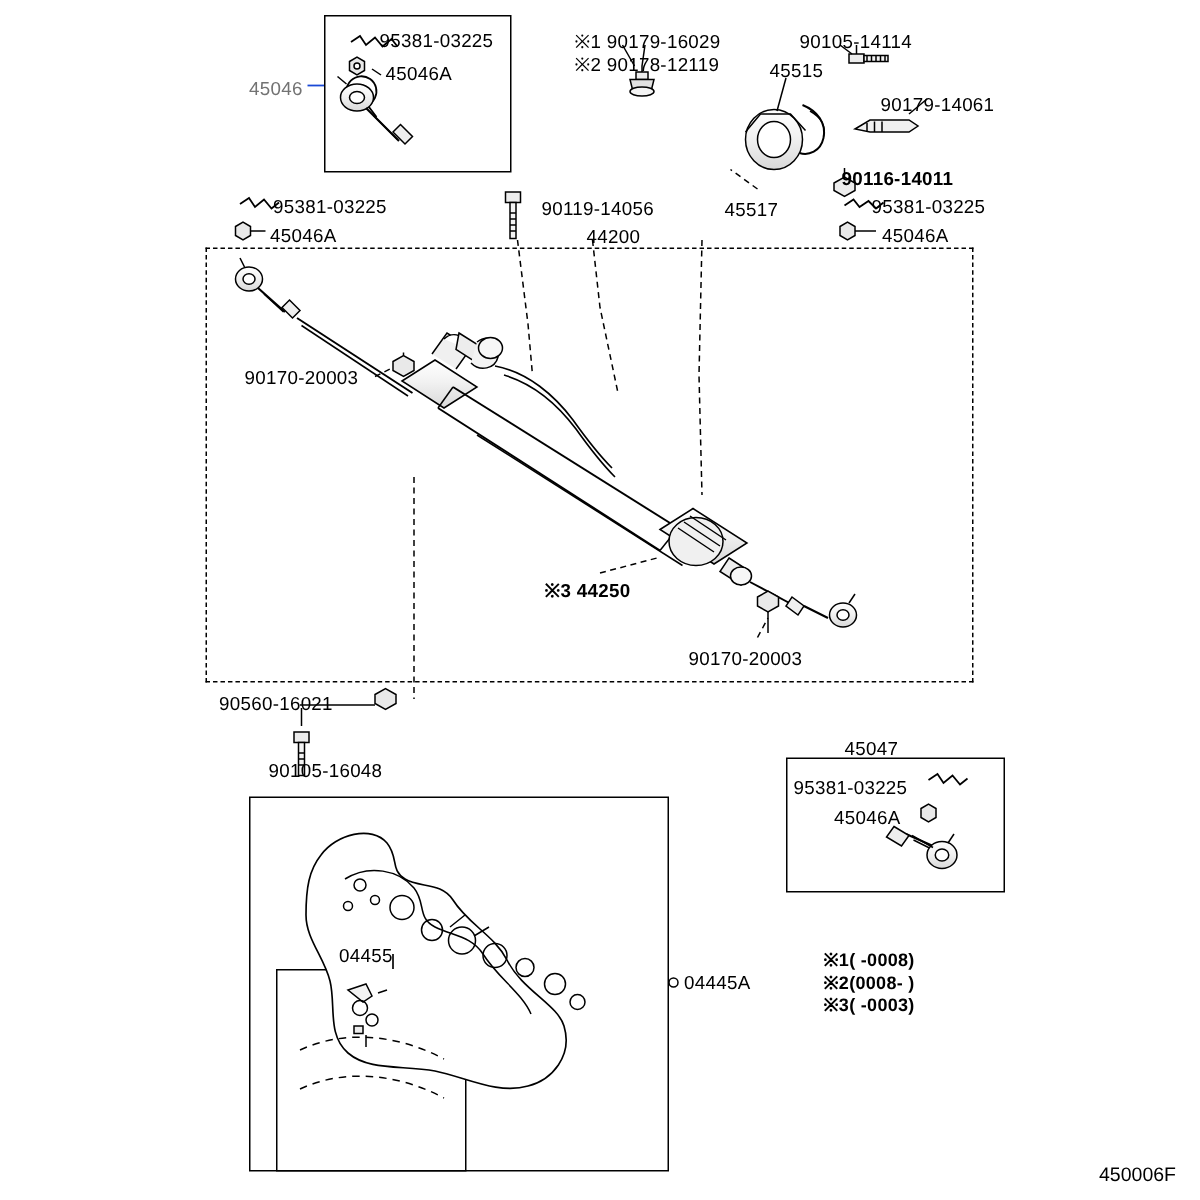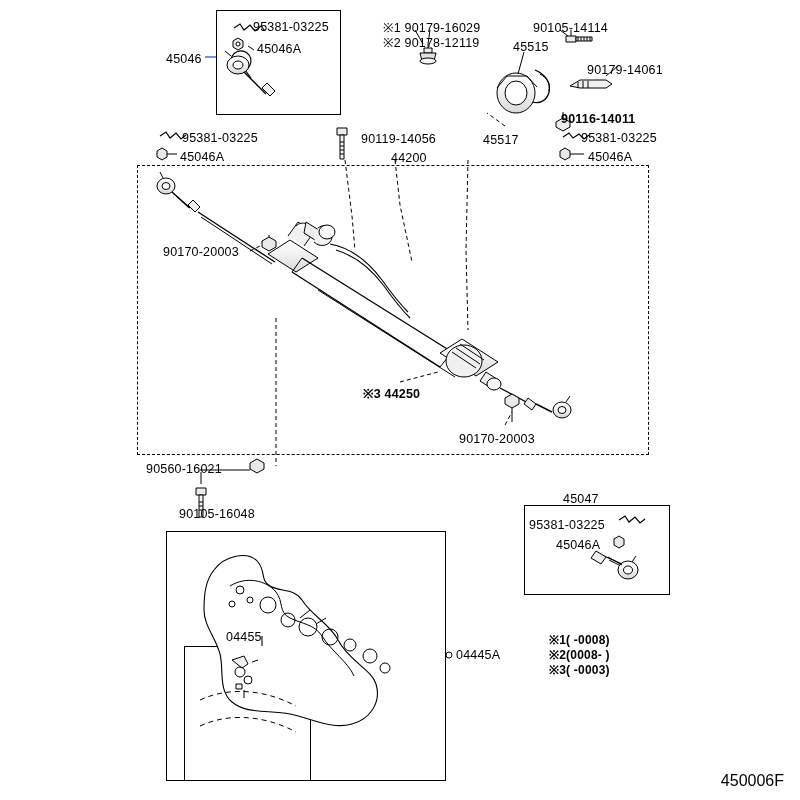--- a/index.html
+++ b/index.html
@@ -28,41 +28,41 @@
   }
   .lbl {
     position: absolute;
     font-size: 12.5px;
     letter-spacing: 0.2px;
     white-space: nowrap;
     color: #000;
     line-height: 14px;
   }
   .lbl.hl {
-    color: #000000;
+    color: #737373;
   }
   .code-small {
     font-size: 12px;
     font-weight: bold;
   }
   .box {
     position: absolute;
     border: 1px solid #000;
     box-sizing: border-box;
   }
   .dashbox {
     position: absolute;
     border: 1px dashed #000;
     box-sizing: border-box;
   }
   .footer {
     position: absolute;
     right: 16px;
     bottom: 10px;
-    font-size: 16px;
+    font-size: 13px;
     color: #000;
   }
 </style>
 </head>
 <body>
 
 <div id="stage">
 
   <div class="box" style="left:216px; top:10px;  width:125px; height:105px;"></div>
   <div class="box" style="left:524px; top:505px; width:146px; height:90px;"></div>

